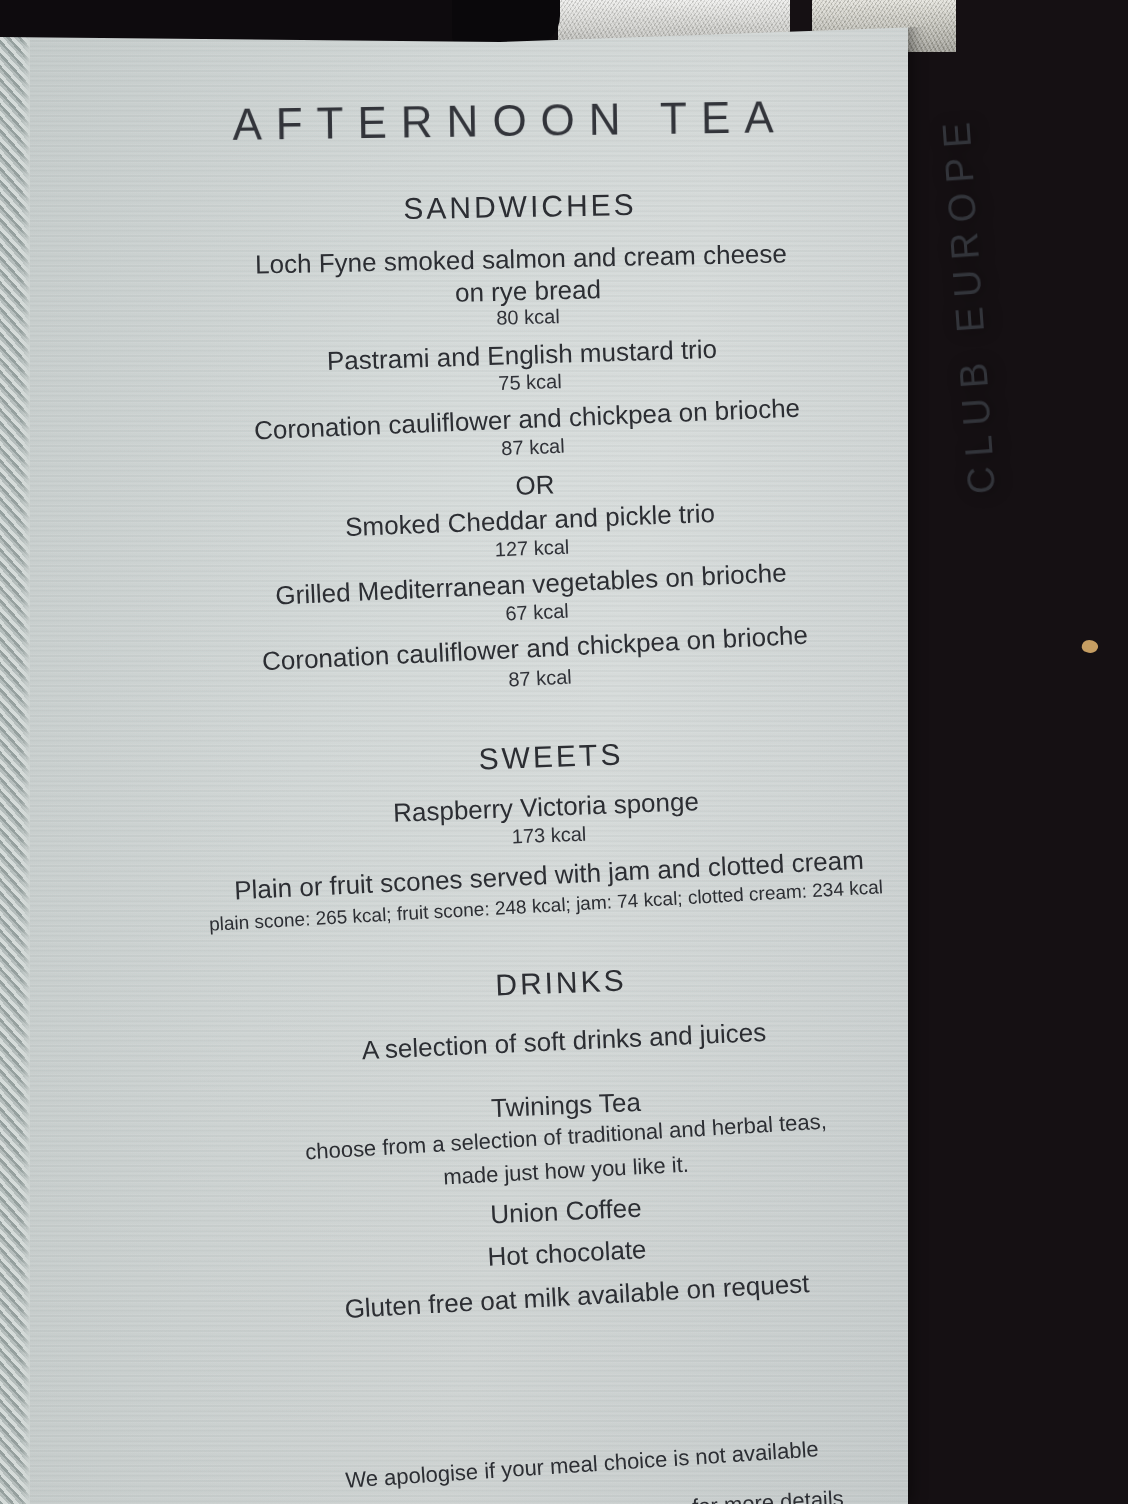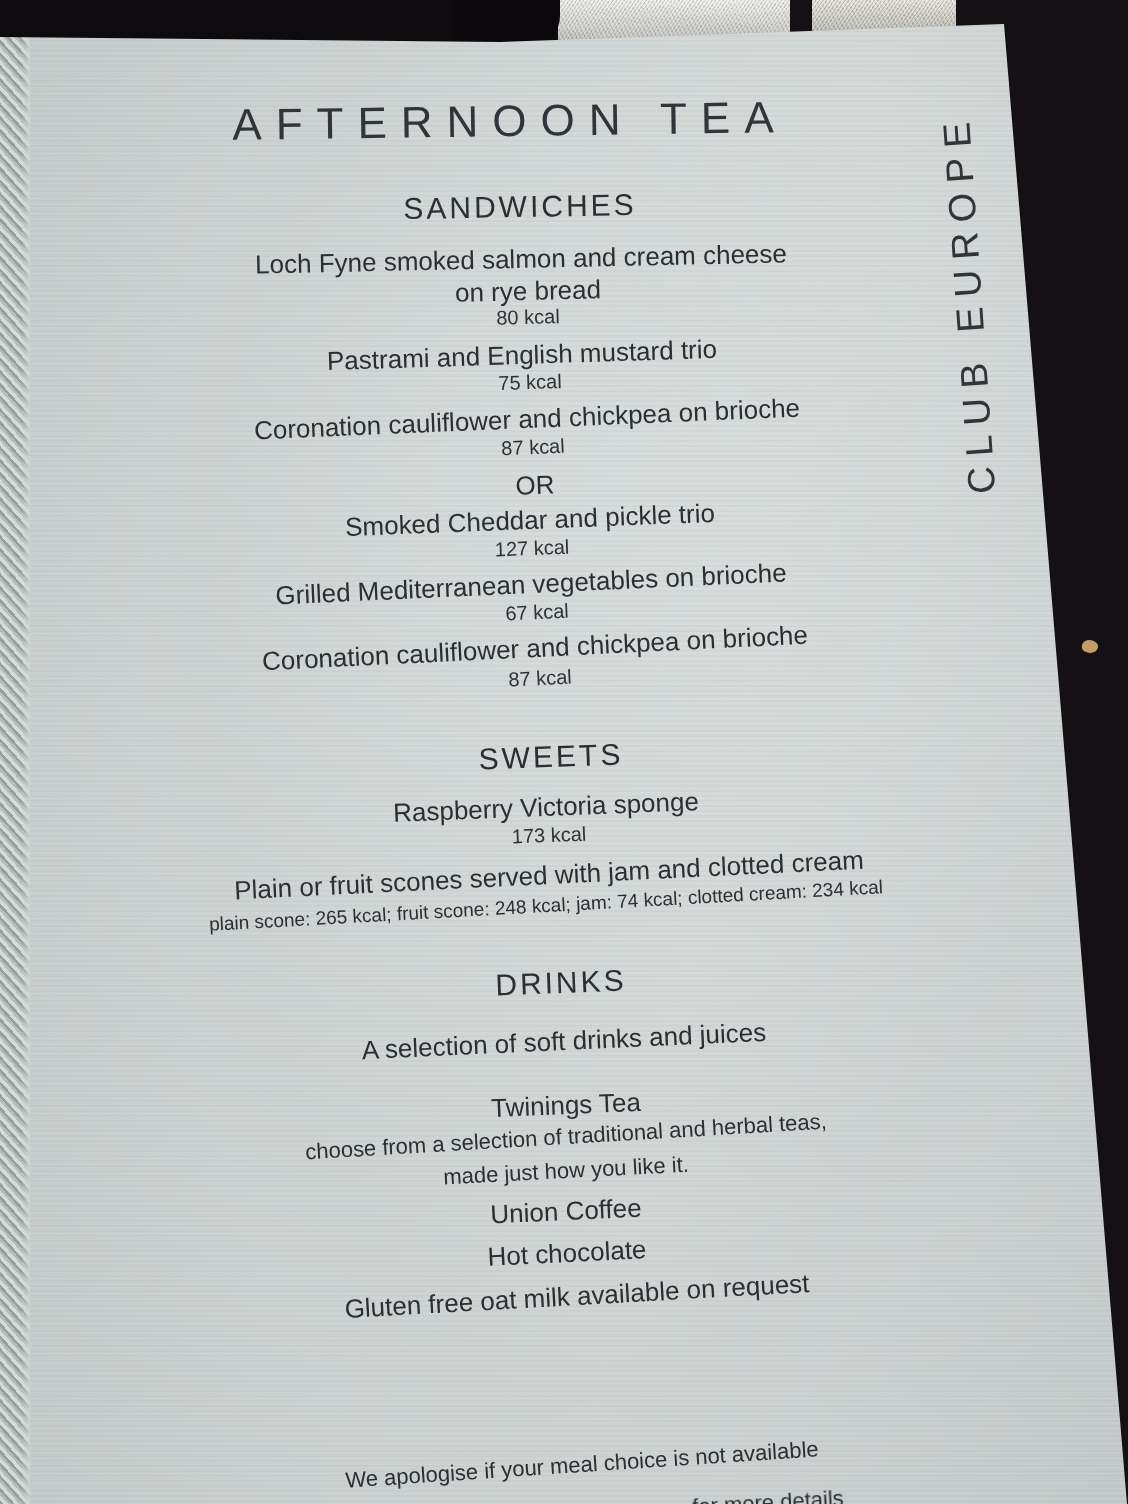--- a/index.html
+++ b/index.html
@@ -46,21 +46,21 @@
     border-radius:0 0 30px 10px;
   }
   .crumb{
     position:absolute; left:1082px; top:640px; width:16px; height:13px;
     background:#c59d62; border-radius:55% 45% 60% 40%;
     transform:rotate(18deg);
   }
 
   
   .card{
-    position:absolute; top:0; left:0; width:1128px; height:1504px;
+    position:absolute; top:0; left:0; width:908px; height:1504px;
     clip-path:polygon(0px 37px, 500px 42px, 1004px 24px, 1127px 1504px, 0px 1504px);
     background-image:
       repeating-linear-gradient(180deg, rgba(255,255,255,.055) 0 1px, rgba(0,0,0,0) 1px 3px),
       repeating-linear-gradient(180deg, rgba(96,110,108,.05) 0 2px, rgba(0,0,0,0) 2px 5px),
       radial-gradient(120% 90% at 55% 32%, rgba(255,255,255,.10), rgba(0,0,0,.05)),
       linear-gradient(102deg,#c7cecd 0%, #d1d7d6 38%, #d5dad9 62%, #ccd2d2 100%);
     filter:drop-shadow(3px 0 8px rgba(0,0,0,.45));
   }
   .paper-edge{
     position:absolute; top:36px; left:0; bottom:0; width:30px;

